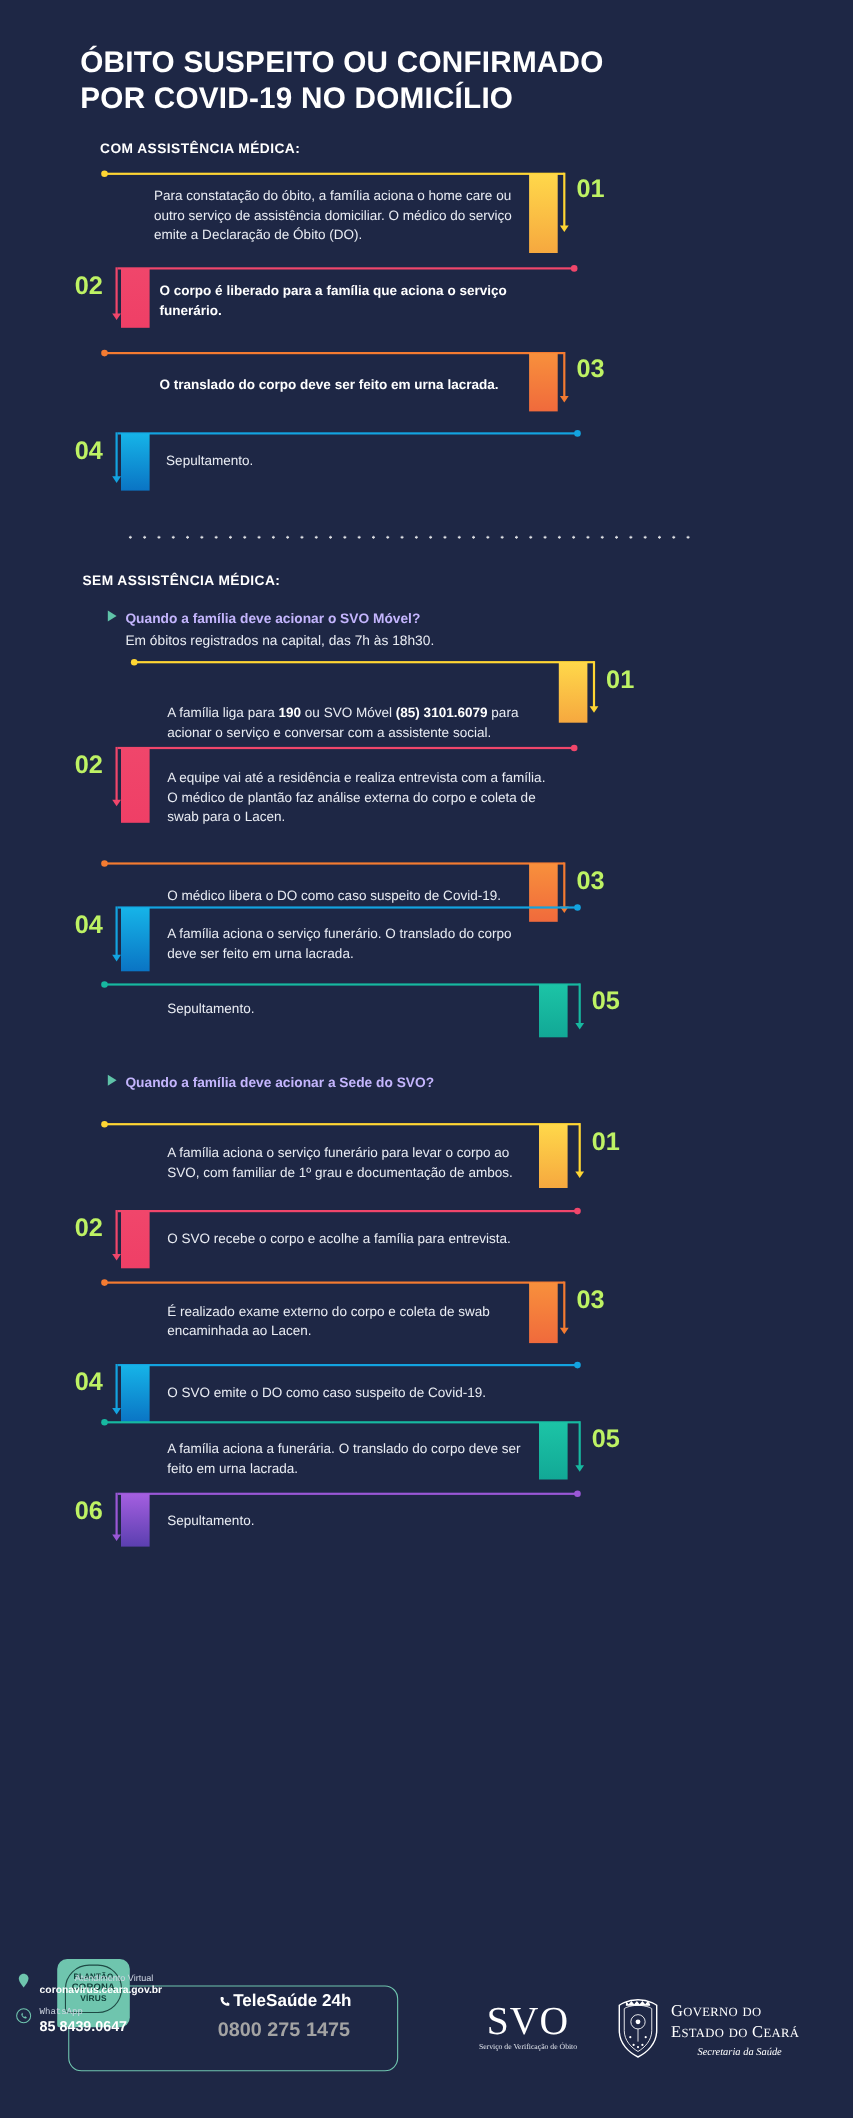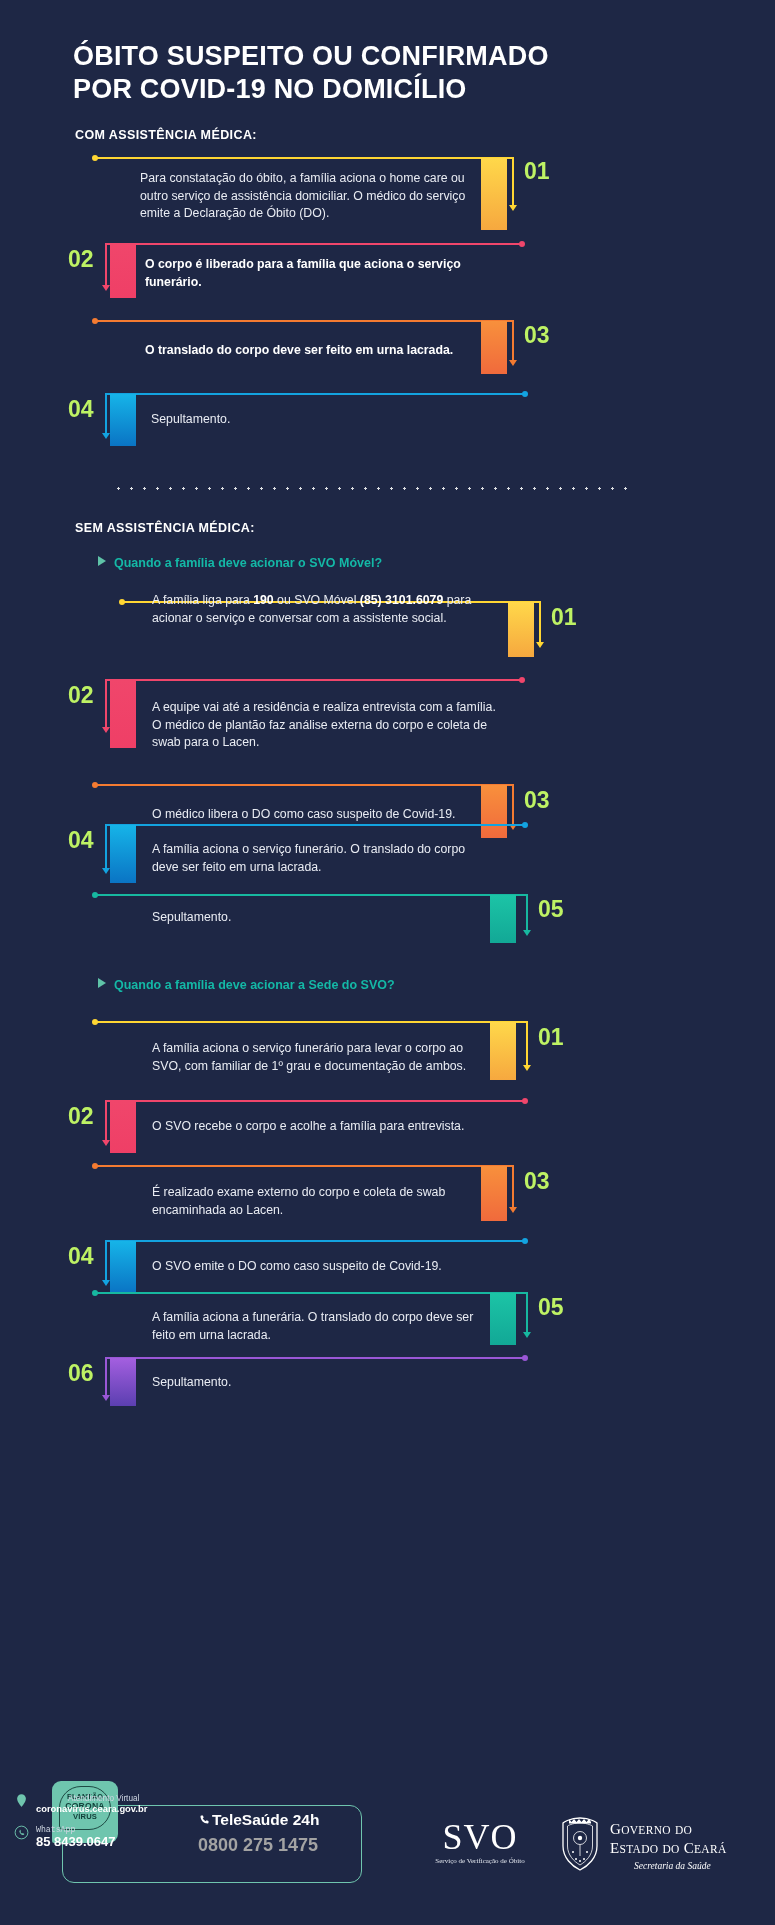--- a/index.html
+++ b/index.html
@@ -30,21 +30,21 @@
 
   
   .subq{position:absolute;left:98px;width:620px;}
   .subq .tri{
     display:inline-block;width:0;height:0;
     border-left:8px solid #5fc3a8;
     border-top:5px solid transparent;
     border-bottom:5px solid transparent;
     margin-right:8px;vertical-align:1px;
   }
-  .subq .q{font-size:12.5px;font-weight:bold;color:#14b8a6;}
+  .subq .q{font-size:12.5px;font-weight:bold;color:#c4b5fd;}
   .subq .a{font-size:12.5px;color:#e9ecf3;margin-left:16px;margin-top:3px;line-height:17px;}
 
   
   .dots{
     position:absolute;left:112px;top:487px;width:520px;height:3px;
     background-image:radial-gradient(circle, #ffffff 1.1px, rgba(0,0,0,0) 1.2px);
     background-size:13px 3px;background-repeat:repeat-x;
     opacity:.85;
   }
 
@@ -122,21 +122,21 @@
 </head>
 <body>
 
 <div class="page">
 
   <div class="title">
     <div>ÓBITO SUSPEITO OU CONFIRMADO</div>
     <div>POR COVID-19 NO DOMICÍLIO</div>
   </div>
 
-  <div class="section-head" style="top:128px;">COM ASSISTÊNCIA MÉDICA:</div>
+  <div class="section-head" style="top:128px;margin-left:16px;">COM ASSISTÊNCIA MÉDICA:</div>
 
   <div class="step">
     <div class="rail" style="left:95px;top:157px;width:418px;background:#ffd633;">
       <div class="dot" style="background:#ffd633;"></div>
     </div>
     <div class="bar" style="left:481px;top:158px;height:72px;background:linear-gradient(180deg,#ffd84a 0%,#f6a83f 100%);"></div>
     <div class="vline" style="left:512px;top:157px;height:50px;background:#ffd633;"></div>
     <div class="arrowhead" style="left:508.5px;top:205px;border-top:6px solid #ffd633;"></div>
     <div class="num" style="left:524px;top:160px;">01</div>
     <div class="txt" style="left:140px;top:170px;width:330px;">Para constatação do óbito, a família aciona o home care ou outro serviço de assistência domiciliar. O médico do serviço emite a Declaração de Óbito (DO).</div>
@@ -176,31 +176,32 @@
   </div>
 
   <div class="dots"></div>
 
   <div class="section-head" style="top:521px;">SEM ASSISTÊNCIA MÉDICA:</div>
 
   <div class="subq" style="top:553px;">
     <div>
       <span class="tri"></span><span class="q">Quando a família deve acionar o SVO Móvel?</span>
     </div>
+    <div class="a">Em óbitos registrados na capital, das 7h às 18h30.</div>
   </div>
 
   <div class="step">
     <div class="rail" style="left:122px;top:601px;width:418px;background:#ffd633;">
       <div class="dot" style="background:#ffd633;"></div>
     </div>
     <div class="bar" style="left:508px;top:602px;height:55px;background:linear-gradient(180deg,#ffd84a 0%,#f6a83f 100%);"></div>
     <div class="vline" style="left:539px;top:601px;height:43px;background:#ffd633;"></div>
     <div class="arrowhead" style="left:535.5px;top:642px;border-top:6px solid #ffd633;"></div>
     <div class="num" style="left:551px;top:606px;">01</div>
-    <div class="txt" style="left:152px;top:592px;width:345px;"><span>A família liga para </span><b>190</b><span> ou SVO Móvel </span><b>(85) 3101.6079</b><span> para acionar o serviço e conversar com a assistente social.</span></div>
+    <div class="txt" style="left:152px;top:640px;width:345px;"><span>A família liga para </span><b>190</b><span> ou SVO Móvel </span><b>(85) 3101.6079</b><span> para acionar o serviço e conversar com a assistente social.</span></div>
   </div>
 
   <div class="step">
     <div class="rail" style="left:107px;top:679px;width:415px;background:#f0466b;">
       <div class="dot" style="left:auto;right:-3px;background:#f0466b;"></div>
     </div>
     <div class="bar" style="left:110px;top:680px;height:68px;background:linear-gradient(180deg,#f0466b 0%,#ef3f66 100%);"></div>
     <div class="vline" style="left:105px;top:679px;height:50px;background:#f0466b;"></div>
     <div class="arrowhead" style="left:101.5px;top:727px;border-top:6px solid #f0466b;"></div>
     <div class="num" style="left:68px;top:684px;">02</div>

